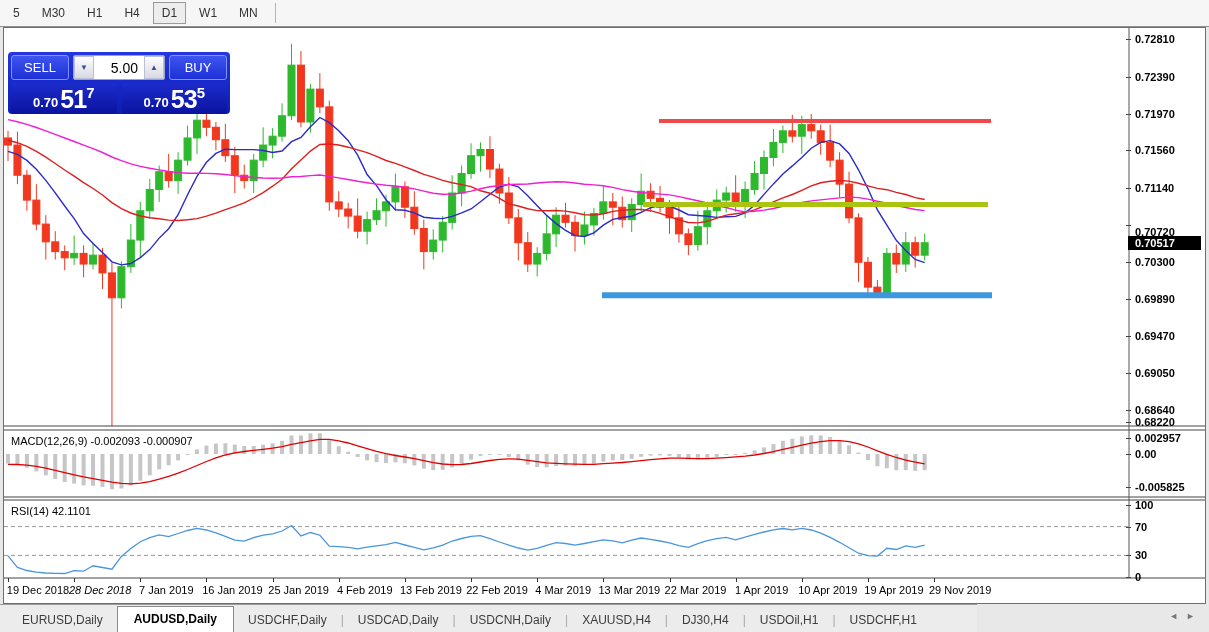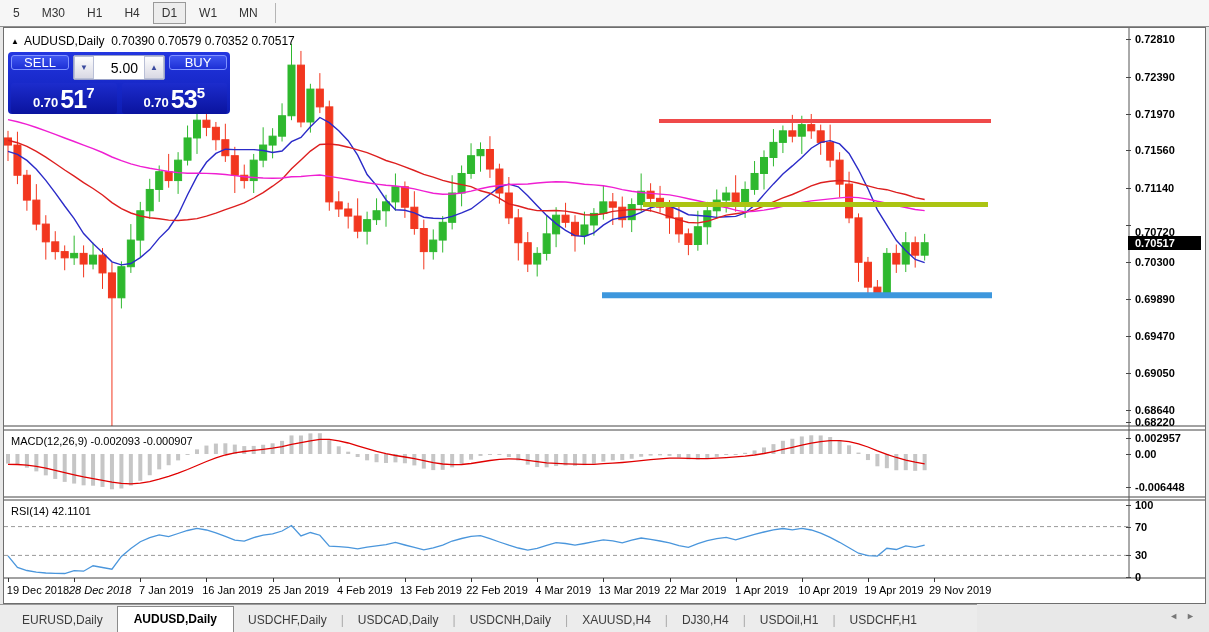--- a/index.html
+++ b/index.html
@@ -15,21 +15,21 @@
   .chart-window{position:absolute;left:3px;top:27px;width:1203px;height:577px;background:#fff;
     border:1px solid #6e6e6e;}
   .chart-content{position:absolute;left:0;top:0;width:1201px;height:575px;overflow:hidden;}
   svg.chartsvg{position:absolute;left:0;top:0;}
   .chart-title{position:absolute;left:7px;top:6px;font-size:12px;color:#000;z-index:5;}
   .chart-title .tri{font-size:8px;margin-right:5px;position:relative;top:-1px;}
   
   .trade-panel{position:absolute;left:4px;top:24px;width:222px;height:62px;z-index:6;
     background:linear-gradient(#2336e0,#0d1cb4);border-radius:4px;padding:3px;}
   .tp-row1{display:flex;height:25px;}
-  .btn-sell,.btn-buy{width:58px;height:15px;background:linear-gradient(#3e55f0,#1d30d6);
+  .btn-sell,.btn-buy{width:58px;height:25px;background:linear-gradient(#3e55f0,#1d30d6);
     border:1px solid #7f92ff;border-radius:3px;color:#fff;font-size:13px;display:flex;
     align-items:center;justify-content:center;cursor:pointer;}
   .vol-box{flex:1;height:25px;margin:0 4px;background:#fff;border:1px solid #9aa2c8;border-radius:2px;
     display:flex;align-items:stretch;}
   .vol-arrow{width:20px;background:linear-gradient(#fdfdfd,#d9d9e4);border:1px solid #b9bfd6;
     color:#3a4a9e;font-size:8px;display:flex;align-items:center;justify-content:center;cursor:pointer;}
   .vol-val{flex:1;display:flex;align-items:center;justify-content:flex-end;padding-right:6px;
     font-size:14px;color:#000;}
   .tp-row2{display:flex;margin-top:3px;height:31px;gap:5px;}
   .price-box{flex:1;background:linear-gradient(#1c2ccd,#0a139e);border-radius:3px;color:#fff;
@@ -393,23 +393,20 @@
           <polyline points="4,527.9 13.45,539.4 22.9,542.5 32.349999999999994,544.1 41.8,545.0 51.25,545.3 60.699999999999996,545.5 70.14999999999999,542.6 79.6,543.2 89.05,537.8 98.5,539.5 107.94999999999999,541.2 117.39999999999999,528.4 126.85,520.4 136.29999999999998,513.7 145.75,509.7 155.2,506.8 164.64999999999998,508.7 174.1,505.5 183.54999999999998,502.5 193,500.3 202.45,502.0 211.89999999999998,504.9 221.35,508.4 230.79999999999998,512.2 240.24999999999997,513.2 249.7,509.6 259.15,507.2 268.59999999999997,505.9 278.04999999999995,503.0 287.5,497.5 296.95,507.9 306.4,504.5 315.84999999999997,507.2 325.29999999999995,518.1 334.75,518.7 344.2,519.4 353.65,520.8 363.09999999999997,519.1 372.54999999999995,517.9 382,516.6 391.45,514.4 400.9,517.0 410.34999999999997,519.4 419.79999999999995,521.8 429.24999999999994,519.9 438.7,517.1 448.15,513.0 457.59999999999997,510.5 467.04999999999995,508.4 476.49999999999994,507.6 485.95,510.7 495.4,514.0 504.84999999999997,517.2 514.3,520.0 523.75,522.2 533.1999999999999,520.4 542.65,517.3 552.0999999999999,514.6 561.55,515.5 571,517.2 580.4499999999999,515.5 589.9,513.7 599.3499999999999,511.9 608.8,512.8 618.25,514.8 627.6999999999999,512.2 637.15,510.0 646.5999999999999,511.4 656.05,513.0 665.5,514.9 674.9499999999999,517.7 684.4,519.3 693.8499999999999,515.6 703.3,512.6 712.75,510.6 722.1999999999999,509.4 731.65,511.8 741.0999999999999,509.1 750.55,506.4 760,504.0 769.4499999999999,501.9 778.9,500.5 788.3499999999999,501.8 797.8,500.3 807.2499999999999,502.0 816.6999999999999,505.1 826.15,509.4 835.5999999999999,514.3 845.05,519.8 854.4999999999999,525.2 863.9499999999999,527.6 873.4,528.1 882.8499999999999,520.3 892.3,521.5 901.7499999999999,517.8 911.1999999999999,519.4 920.65,517.2" fill="none" stroke="#4a96dc" stroke-width="1.3"></polyline>
         </g>
         <line x1="0" y1="398" x2="1201" y2="398" stroke="#444" stroke-width="1"></line>
         <line x1="0" y1="402" x2="1201" y2="402" stroke="#444" stroke-width="1"></line>
         <line x1="0" y1="469" x2="1201" y2="469" stroke="#444" stroke-width="1"></line>
         <line x1="0" y1="472" x2="1201" y2="472" stroke="#444" stroke-width="1"></line>
         <line x1="0" y1="550" x2="1201" y2="550" stroke="#444" stroke-width="1"></line>
         <line x1="1125" y1="0" x2="1125" y2="550" stroke="#555" stroke-width="1"></line>
       </svg>
 
-    <div class="chart-title">
-      <span class="tri">▲</span><span>AUDUSD,Daily</span>&nbsp;&nbsp;<span>0.70390 0.70579 0.70352 0.70517</span>
-    </div>
 
     <div class="trade-panel">
       <div class="tp-row1">
         <div class="btn-sell">SELL</div>
         <div class="vol-box">
           <div class="vol-arrow">
               <span>▼</span>
             </div>
           <div class="vol-val">5.00</div>
           <div class="vol-arrow">
@@ -462,21 +459,21 @@
         <div class="scale-tick" style="top: 345.27px;"></div>
         <span class="scale-label" style="top: 381.678px;">0.68640</span>
         <div class="scale-tick" style="top: 381.678px;"></div>
         <span class="scale-label" style="top: 394px;">0.68220</span>
         <div class="scale-tick" style="top: 394px;"></div>
         <div class="price-badge" style="top: 215px;">0.70517</div>
         <span class="scale-label" style="top: 410px;">0.002957</span>
         <div class="scale-tick" style="top: 410px;"></div>
         <span class="scale-label" style="top: 426px;">0.00</span>
         <div class="scale-tick" style="top: 426px;"></div>
-        <span class="scale-label" style="top: 459px;">-0.006448</span>
+        <span class="scale-label" style="top: 459px;">-0.005825</span>
         <div class="scale-tick" style="top: 459px;"></div>
         <span class="scale-label" style="top: 477px;">100</span>
         <div class="scale-tick" style="top: 477px;"></div>
         <span class="scale-label" style="top: 499px;">70</span>
         <div class="scale-tick" style="top: 499px;"></div>
         <span class="scale-label" style="top: 527px;">30</span>
         <div class="scale-tick" style="top: 527px;"></div>
         <span class="scale-label" style="top: 549px;">0</span>
         <div class="scale-tick" style="top: 549px;"></div>
       </div>

